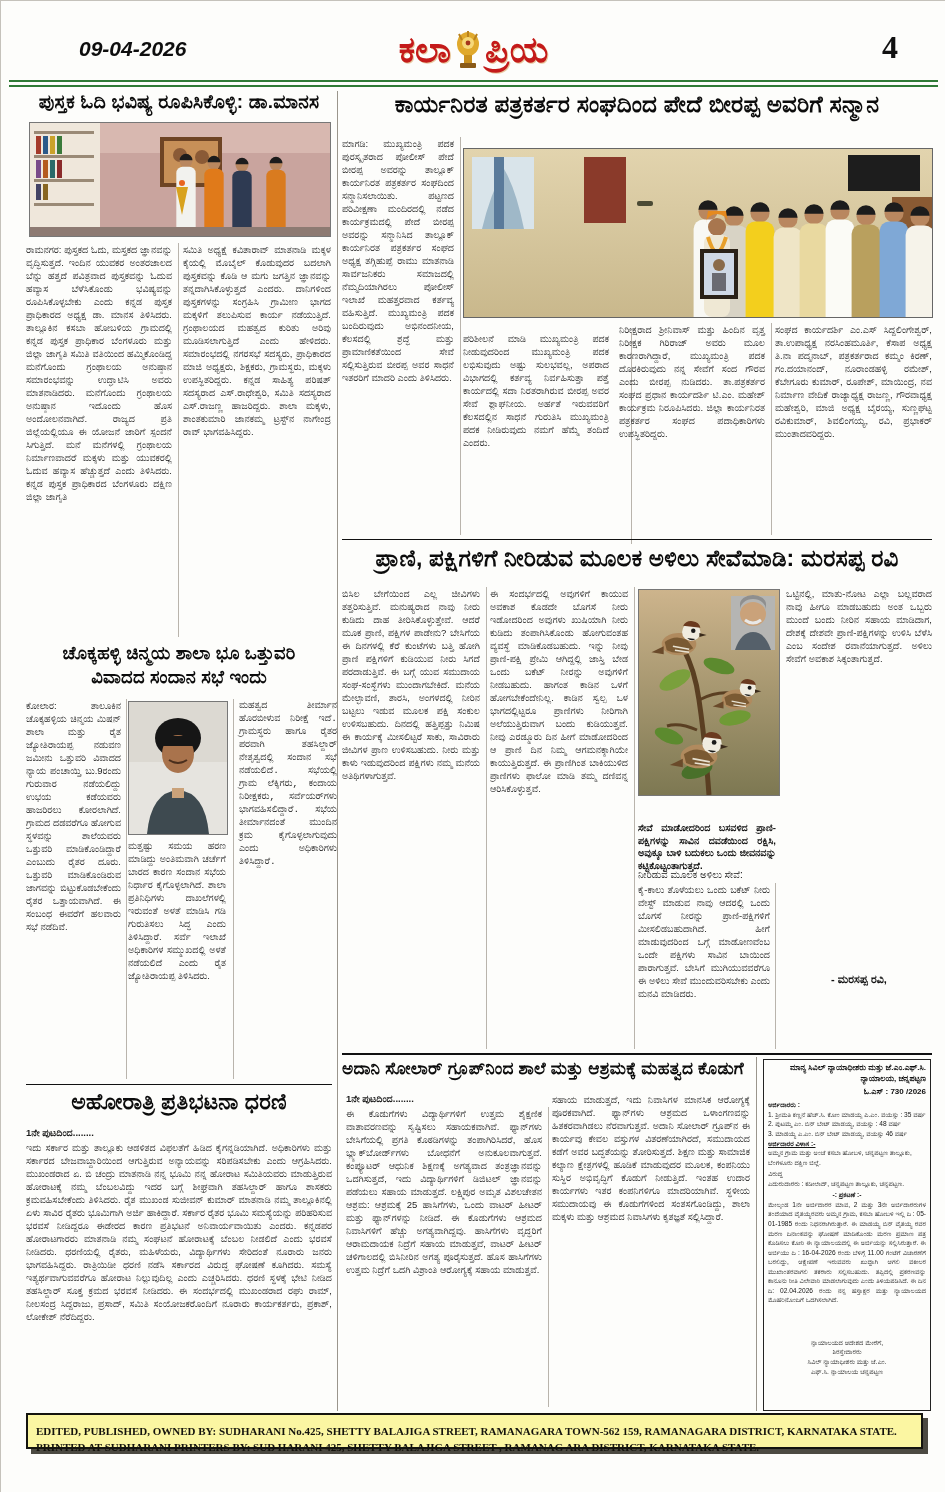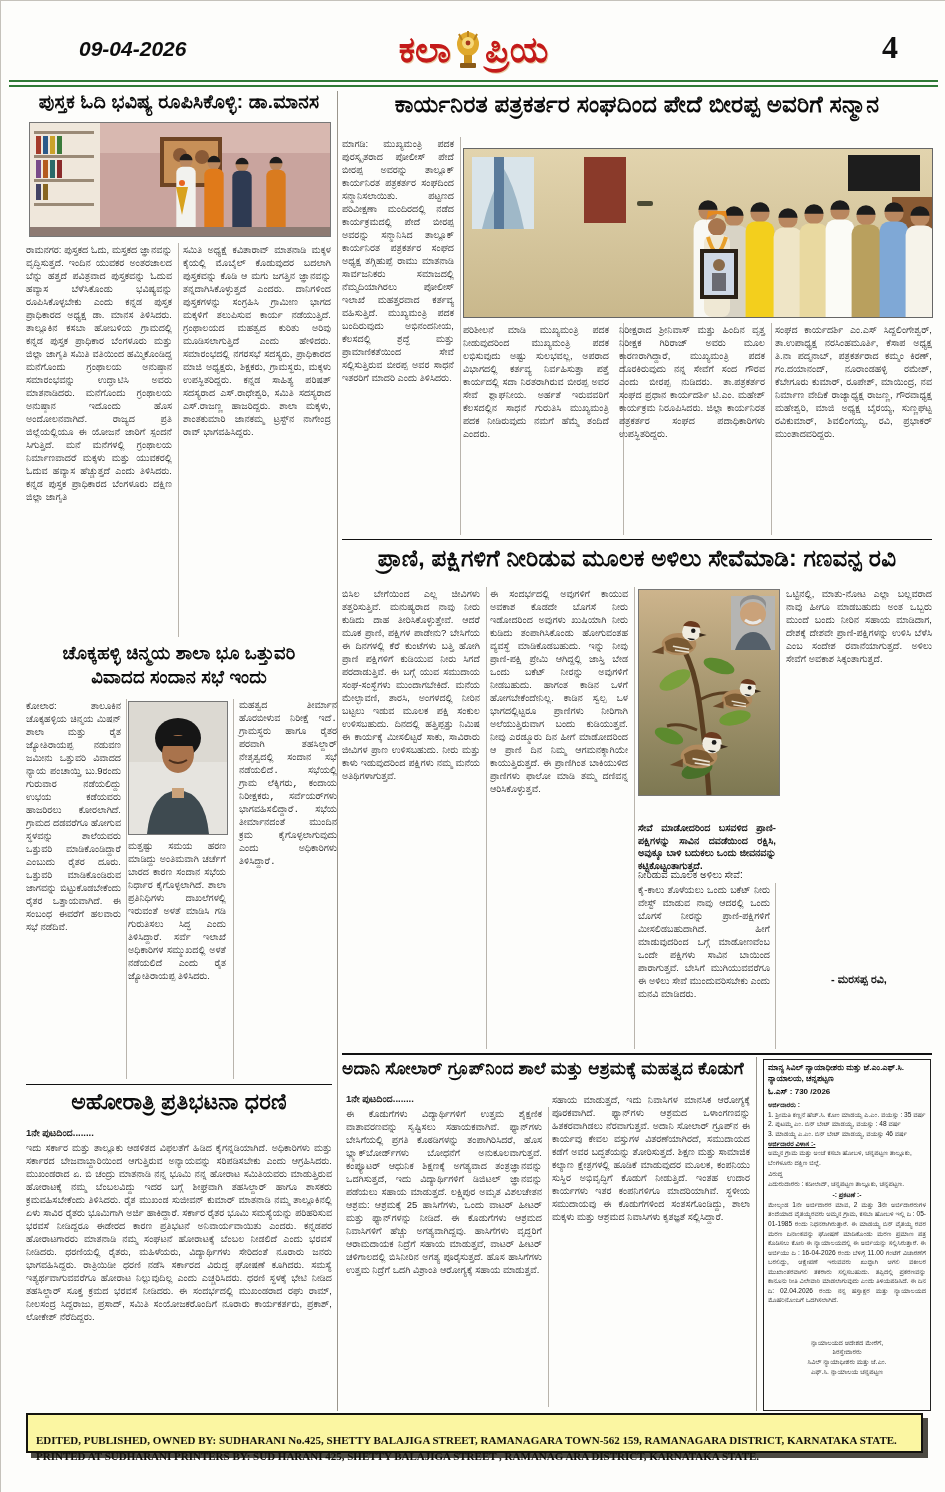--- a/index.html
+++ b/index.html
@@ -9,25 +9,25 @@
   .bt{font-size:9.5px;line-height:1.37;text-align:justify;color:#1d1d1d;overflow:hidden;word-break:break-word;}
   .hl{font-weight:800;color:#0c0c0c;text-align:center;overflow:hidden;letter-spacing:.2px;}
   .colrule{border-right:1px solid #b9b4ac;}
   .hrule{background:#111;}
   .vrule{background:#9a958c;width:1px;}
   .capt{font-size:9.5px;line-height:1.32;text-align:justify;color:#111;font-weight:600;overflow:hidden;}
   .subhead{font-size:10px;font-weight:400;color:#111;}
   .byline1{font-size:11px;font-weight:800;text-align:center;color:#111;}
   .byline2{font-size:9.5px;text-align:center;color:#111;line-height:1.35;}
   .lead{font-size:9.5px;font-weight:700;color:#1d1d1d;}
-  .notice-t{font-size:8px;font-weight:800;text-align:left;line-height:1.35;color:#111;}
+  .notice-t{font-size:8px;font-weight:800;text-align:right;line-height:1.35;color:#111;}
   .notice-s{font-size:6.6px;line-height:1.45;color:#161616;text-align:left;overflow:hidden;}
   .notice-c{text-align:center;}
   #footerbox{background:#fbf6a2;border:2px solid #14140f;box-shadow:5px 5px 0 #4c4a42;
-             padding:18px 8px;box-sizing:border-box;}
+             padding:9px 8px;box-sizing:border-box;}
   .ftxt{font-family:"Liberation Serif",serif;font-size:11px;font-weight:700;color:#14130d;line-height:1.45;white-space:nowrap;overflow:hidden;}
   photo, svg{display:block;}
 </style>
 </head>
 <body>
 
 <div id="page">
 
   <div class="abs" style="left:78px;top:36px;font-size:21px;font-weight:800;font-style:italic;color:#0e0e0e;">09-04-2026</div>
 
@@ -165,27 +165,27 @@
     <use href="#guy" transform="translate(276,50)" color="#2b2b2b"></use>
     <use href="#guy" transform="translate(302,57)" color="#6e7277"></use>
     <use href="#guy" transform="translate(328,52)" color="#ffffff"></use>
     <use href="#guy" transform="translate(352,58)" color="#b03a30"></use>
     <use href="#guy" transform="translate(378,51)" color="#fdfdfd"></use>
     <use href="#guy" transform="translate(402,56)" color="#1f2430"></use>
     <use href="#guy" transform="translate(426,52)" color="#f4f1e8"></use>
     <use href="#guy" transform="translate(448,57)" color="#e8e4d8"></use>
   </svg>
 
-  <div class="abs bt colrule" style="left:462px;top:322px;width:146px;height:212px;padding-right:14px;">ಪರಿಶೀಲನೆ ಮಾಡಿ ಮುಖ್ಯಮಂತ್ರಿ ಪದಕ ನೀಡುವುದರಿಂದ ಮುಖ್ಯಮಂತ್ರಿ ಪದಕ ಲಭಿಸುವುದು ಅಷ್ಟು ಸುಲಭವಲ್ಲ, ಅಪರಾದ ವಿಭಾಗದಲ್ಲಿ ಕರ್ತವ್ಯ ನಿರ್ವಹಿಸುತ್ತಾ ಪತ್ತೆ ಕಾರ್ಯದಲ್ಲಿ ಸದಾ ನಿರತರಾಗಿರುವ ಬೀರಪ್ಪ ಅವರ ಸೇವೆ ಶ್ಲಾಘನೀಯ. ಅರ್ಹತೆ ಇರುವವರಿಗೆ ಕೆಲಸದಲ್ಲಿನ ಸಾಧನೆ ಗುರುತಿಸಿ ಮುಖ್ಯಮಂತ್ರಿ ಪದಕ ನೀಡಿರುವುದು ನಮಗೆ ಹೆಮ್ಮೆ ತಂದಿದೆ ಎಂದರು.</div>
+  <div class="abs bt colrule" style="left:462px;top:331px;width:146px;height:212px;padding-right:22px;">ಪರಿಶೀಲನೆ ಮಾಡಿ ಮುಖ್ಯಮಂತ್ರಿ ಪದಕ ನೀಡುವುದರಿಂದ ಮುಖ್ಯಮಂತ್ರಿ ಪದಕ ಲಭಿಸುವುದು ಅಷ್ಟು ಸುಲಭವಲ್ಲ, ಅಪರಾದ ವಿಭಾಗದಲ್ಲಿ ಕರ್ತವ್ಯ ನಿರ್ವಹಿಸುತ್ತಾ ಪತ್ತೆ ಕಾರ್ಯದಲ್ಲಿ ಸದಾ ನಿರತರಾಗಿರುವ ಬೀರಪ್ಪ ಅವರ ಸೇವೆ ಶ್ಲಾಘನೀಯ. ಅರ್ಹತೆ ಇರುವವರಿಗೆ ಕೆಲಸದಲ್ಲಿನ ಸಾಧನೆ ಗುರುತಿಸಿ ಮುಖ್ಯಮಂತ್ರಿ ಪದಕ ನೀಡಿರುವುದು ನಮಗೆ ಹೆಮ್ಮೆ ತಂದಿದೆ ಎಂದರು.</div>
   <div class="abs bt colrule" style="left:618px;top:322px;width:146px;height:212px;padding-right:6px;">ನಿರೀಕ್ಷರಾದ ಶ್ರೀನಿವಾಸ್ ಮತ್ತು ಹಿಂದಿನ ವೃತ್ತ ನಿರೀಕ್ಷಕ ಗಿರಿರಾಜ್ ಅವರು ಮೂಲ ಕಾರಣರಾಗಿದ್ದಾರೆ, ಮುಖ್ಯಮಂತ್ರಿ ಪದಕ ದೊರಕಿರುವುದು ನನ್ನ ಸೇವೆಗೆ ಸಂದ ಗೌರವ ಎಂದು ಬೀರಪ್ಪ ನುಡಿದರು. ತಾ.ಪತ್ರಕರ್ತರ ಸಂಘದ ಪ್ರಧಾನ ಕಾರ್ಯದರ್ಶಿ ಟಿ.ಎಂ. ಮಹೇಶ್ ಕಾರ್ಯಕ್ರಮ ನಿರೂಪಿಸಿದರು. ಜಿಲ್ಲಾ ಕಾರ್ಯನಿರತ ಪತ್ರಕರ್ತರ ಸಂಘದ ಪದಾಧಿಕಾರಿಗಳು ಉಪಸ್ಥಿತರಿದ್ದರು.</div>
   <div class="abs bt" style="left:774px;top:322px;width:157px;height:212px;">ಸಂಘದ ಕಾರ್ಯದರ್ಶಿ ಎಂ.ಎಸ್ ಸಿದ್ದಲಿಂಗೇಶ್ವರ್, ತಾ.ಉಪಾಧ್ಯಕ್ಷ ನರಸಿಂಹಮೂರ್ತಿ, ಕೆಸಾಪ ಅಧ್ಯಕ್ಷ ತಿ.ನಾ ಪದ್ಮನಾಬ್, ಪತ್ರಕರ್ತರಾದ ಕಮ್ಮಂ ಕಿರಣ್, ಗಂ.ದಯಾನಂದ್, ನೂರಾಂಡಹಳ್ಳಿ ರಮೇಶ್, ಕೆಬೇಗೂರು ಕುಮಾರ್, ರೂಪೇಶ್, ಮಾಯಿಂದ್ರ, ನವ ನಿರ್ಮಾಣ ವೇದಿಕೆ ರಾಜ್ಯಾಧ್ಯಕ್ಷ ರಾಜಣ್ಣ, ಗೌರವಾಧ್ಯಕ್ಷ ಮಹೇಶ್ವರಿ, ಮಾಜಿ ಅಧ್ಯಕ್ಷ ಬೈರಯ್ಯ, ಸುಣ್ಣಘಟ್ಟ ರವಿಕುಮಾರ್, ಶಿವಲಿಂಗಯ್ಯ, ರವಿ, ಪ್ರಭಾಕರ್ ಮುಂತಾದವರಿದ್ದರು.</div>
 
   <div class="abs hrule" style="left:341px;top:538px;width:590px;height:1px;"></div>
 
-  <div class="abs hl" style="left:341px;top:544px;width:590px;height:32px;font-size:23px;">ಪ್ರಾಣಿ, ಪಕ್ಷಿಗಳಿಗೆ ನೀರಿಡುವ ಮೂಲಕ ಅಳಿಲು ಸೇವೆಮಾಡಿ: ಗಣವನ್ಪ ರವಿ</div>
+  <div class="abs hl" style="left:341px;top:544px;width:590px;height:32px;font-size:23px;">ಪ್ರಾಣಿ, ಪಕ್ಷಿಗಳಿಗೆ ನೀರಿಡುವ ಮೂಲಕ ಅಳಿಲು ಸೇವೆಮಾಡಿ: ಮರಸಪ್ಪ ರವಿ</div>
 
   <div class="abs bt colrule" style="left:341px;top:586px;width:138px;height:462px;padding-right:6px;">ಬಿಸಿಲ ಬೇಗೆಯಿಂದ ಎಲ್ಲ ಜೀವಿಗಳು ತತ್ತರಿಸುತ್ತಿವೆ. ಮನುಷ್ಯರಾದ ನಾವು ನೀರು ಕುಡಿದು ದಾಹ ತೀರಿಸಿಕೊಳ್ಳುತ್ತೇವೆ. ಆದರೆ ಮೂಕ ಪ್ರಾಣಿ, ಪಕ್ಷಿಗಳ ಪಾಡೇನು? ಬೇಸಿಗೆಯ ಈ ದಿನಗಳಲ್ಲಿ ಕೆರೆ ಕುಂಟೆಗಳು ಬತ್ತಿ ಹೋಗಿ ಪ್ರಾಣಿ ಪಕ್ಷಿಗಳಿಗೆ ಕುಡಿಯುವ ನೀರು ಸಿಗದೆ ಪರದಾಡುತ್ತಿವೆ. ಈ ಬಗ್ಗೆ ಯುವ ಸಮುದಾಯ ಸಂಘ-ಸಂಸ್ಥೆಗಳು ಮುಂದಾಗಬೇಕಿದೆ. ಮನೆಯ ಮೇಲ್ಛಾವಣಿ, ತಾರಸಿ, ಅಂಗಳದಲ್ಲಿ ನೀರಿನ ಬಟ್ಟಲು ಇಡುವ ಮೂಲಕ ಪಕ್ಷಿ ಸಂಕುಲ ಉಳಿಸಬಹುದು. ದಿನದಲ್ಲಿ ಹತ್ತಿಪ್ಪತ್ತು ನಿಮಿಷ ಈ ಕಾರ್ಯಕ್ಕೆ ಮೀಸಲಿಟ್ಟರೆ ಸಾಕು, ಸಾವಿರಾರು ಜೀವಿಗಳ ಪ್ರಾಣ ಉಳಿಸಬಹುದು. ನೀರು ಮತ್ತು ಕಾಳು ಇಡುವುದರಿಂದ ಪಕ್ಷಿಗಳು ನಮ್ಮ ಮನೆಯ ಅತಿಥಿಗಳಾಗುತ್ತವೆ.</div>
   <div class="abs bt colrule" style="left:489px;top:586px;width:138px;height:462px;padding-right:6px;">ಈ ಸಂದರ್ಭದಲ್ಲಿ ಅವುಗಳಿಗೆ ಕಾಯುವ ಅವಕಾಶ ಕೊಡದೇ ಬೊಗಸೆ ನೀರು ಇಡೋದರಿಂದ ಅವುಗಳು ಖುಷಿಯಾಗಿ ನೀರು ಕುಡಿದು ತಂಪಾಗಿಸಿಕೊಂಡು ಹೋಗುವಂತಹ ವ್ಯವಸ್ಥೆ ಮಾಡಿಕೊಡಬಹುದು. ಇನ್ನು ನೀವು ಪ್ರಾಣಿ-ಪಕ್ಷಿ ಪ್ರೇಮಿ ಆಗಿದ್ದಲ್ಲಿ ಜಾಸ್ತಿ ಬೇಡ ಒಂದು ಬಕೆಟ್ ನೀರನ್ನು ಅವುಗಳಿಗೆ ನೀಡಬಹುದು. ಹಾಗಂತ ಕಾಡಿನ ಒಳಗೆ ಹೋಗಬೇಕೆಂದೇನಿಲ್ಲ. ಕಾಡಿನ ಸ್ವಲ್ಪ ಒಳ ಭಾಗದಲ್ಲಿಟ್ಟರೂ ಪ್ರಾಣಿಗಳು ನೀರಿಗಾಗಿ ಅಲೆಯುತ್ತಿರುವಾಗ ಬಂದು ಕುಡಿಯುತ್ತವೆ. ನೀವು ಎರಡ್ಮೂರು ದಿನ ಹೀಗೆ ಮಾಡೋದರಿಂದ ಆ ಪ್ರಾಣಿ ದಿನ ನಿಮ್ಮ ಆಗಮನಕ್ಕಾಗಿಯೇ ಕಾಯುತ್ತಿರುತ್ತದೆ. ಈ ಪ್ರಾಣಿಗಿಂತ ಬಾಕಿಯುಳಿದ ಪ್ರಾಣಿಗಳು ಫಾಲೋ ಮಾಡಿ ತಮ್ಮ ದಣಿವನ್ನ ಆರಿಸಿಕೊಳ್ಳುತ್ತವೆ.</div>
 
   <svg class="abs" style="left:637px;top:588px;border:1px solid #777;" width="140" height="205" viewBox="0 0 140 205">
     <defs>
       <linearGradient id="sky" x1="0" y1="0" x2="0" y2="1">
         <stop offset="0" stop-color="#cdb48c"></stop>
           <stop offset="1" stop-color="#7d7852"></stop>
       </linearGradient>

